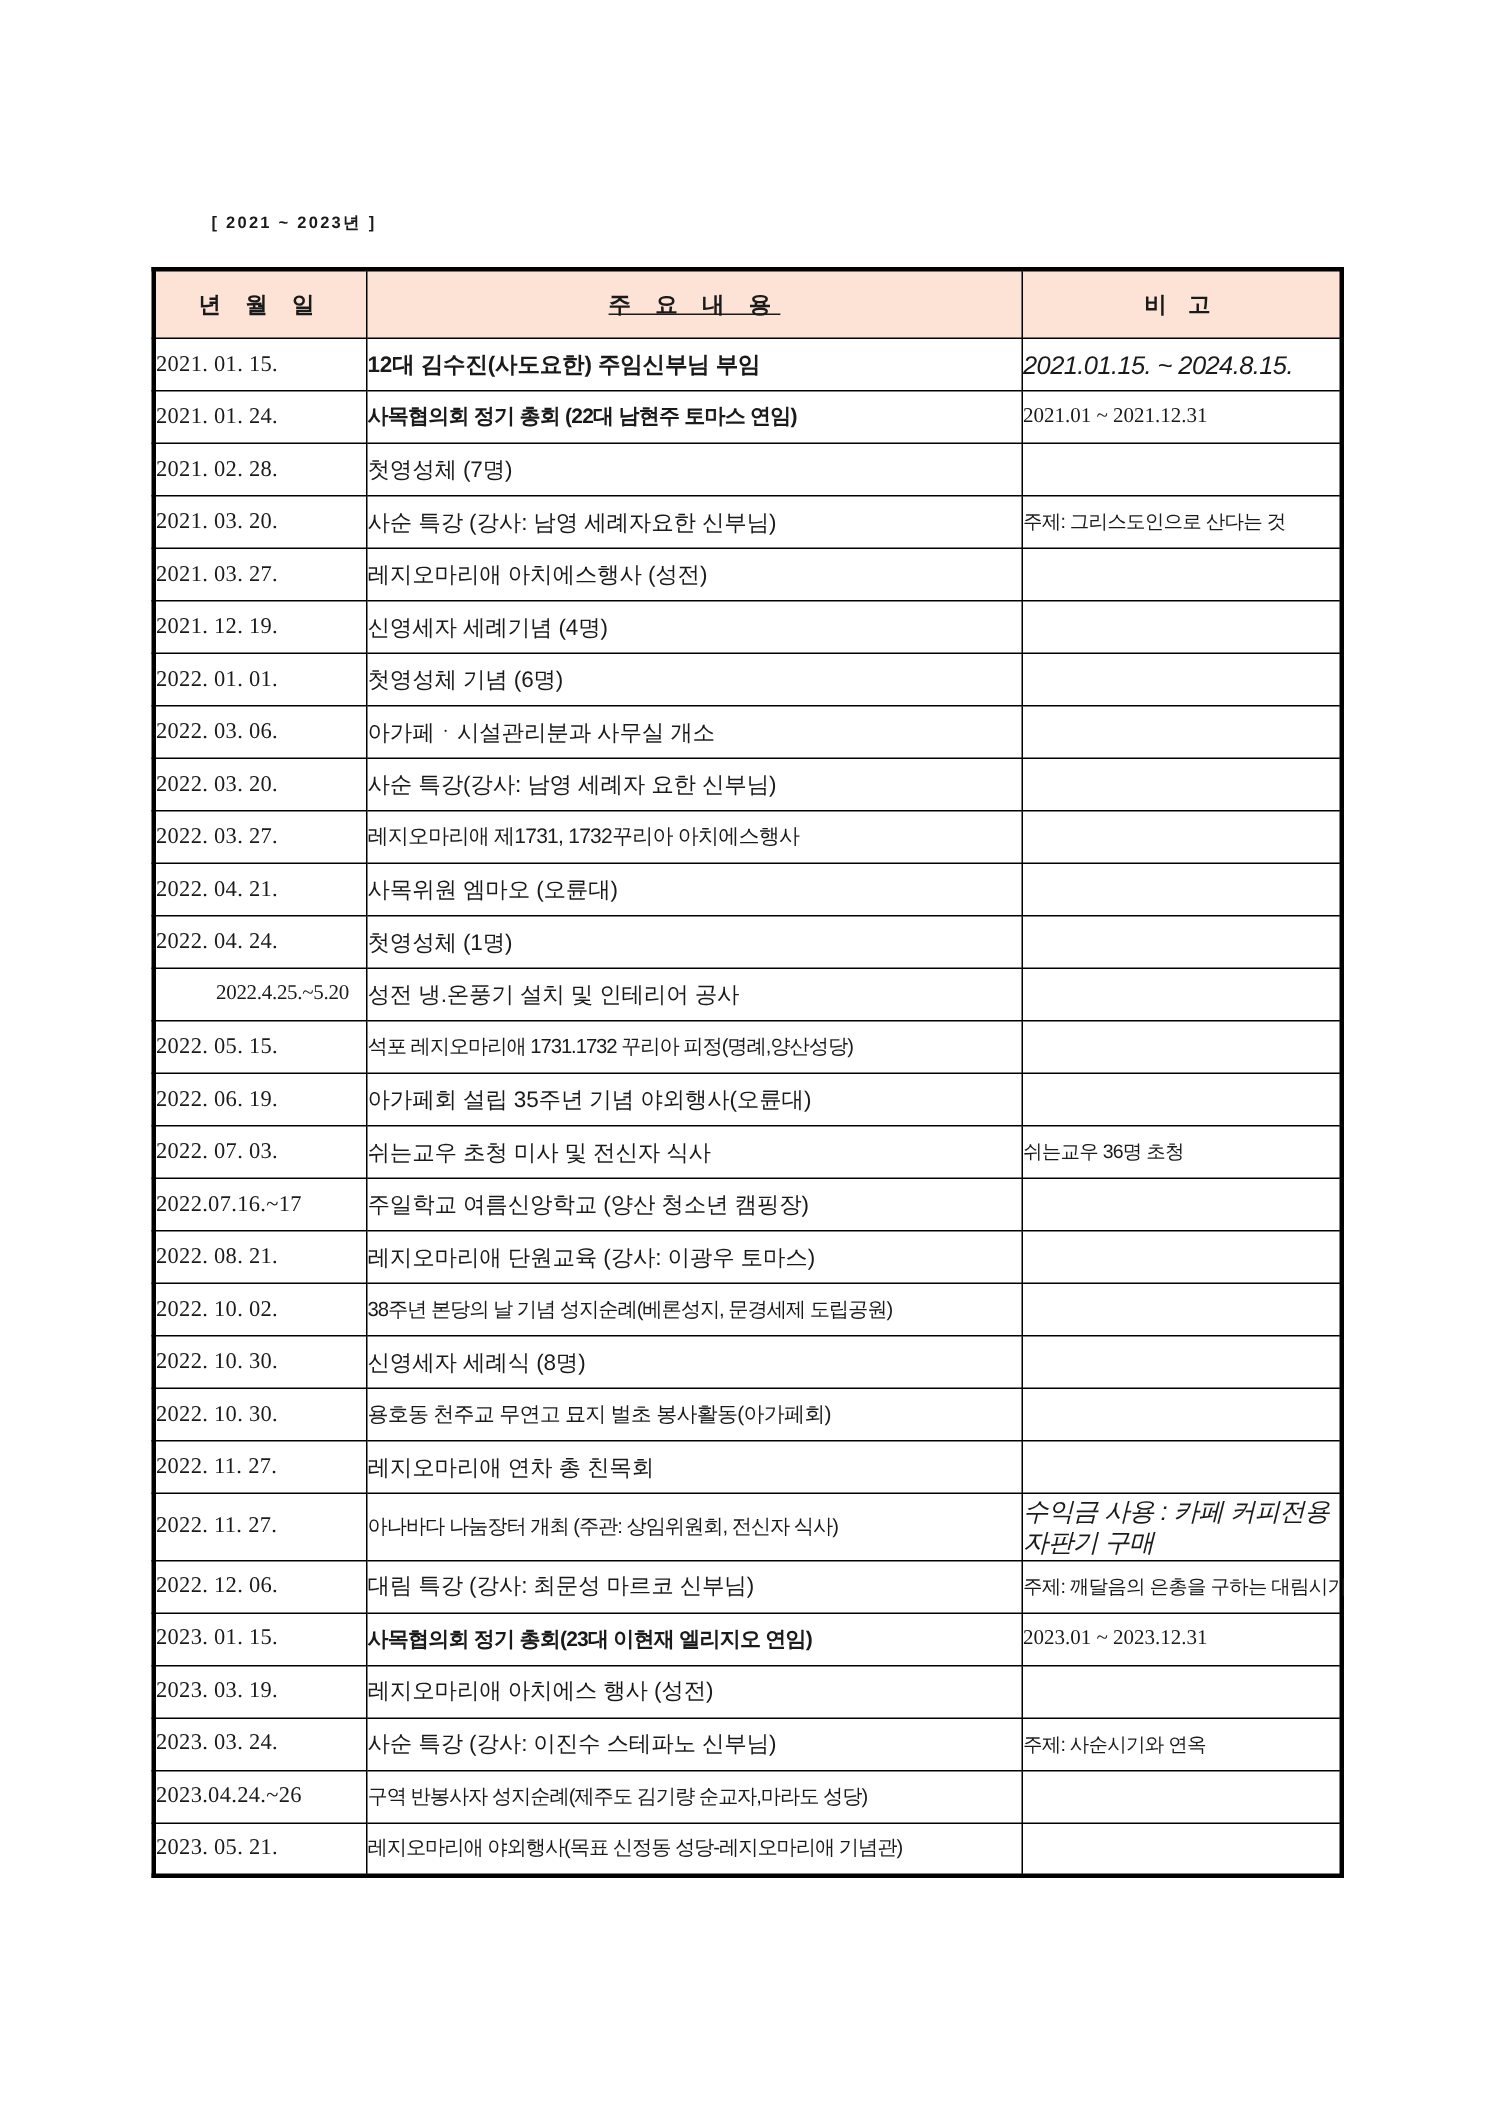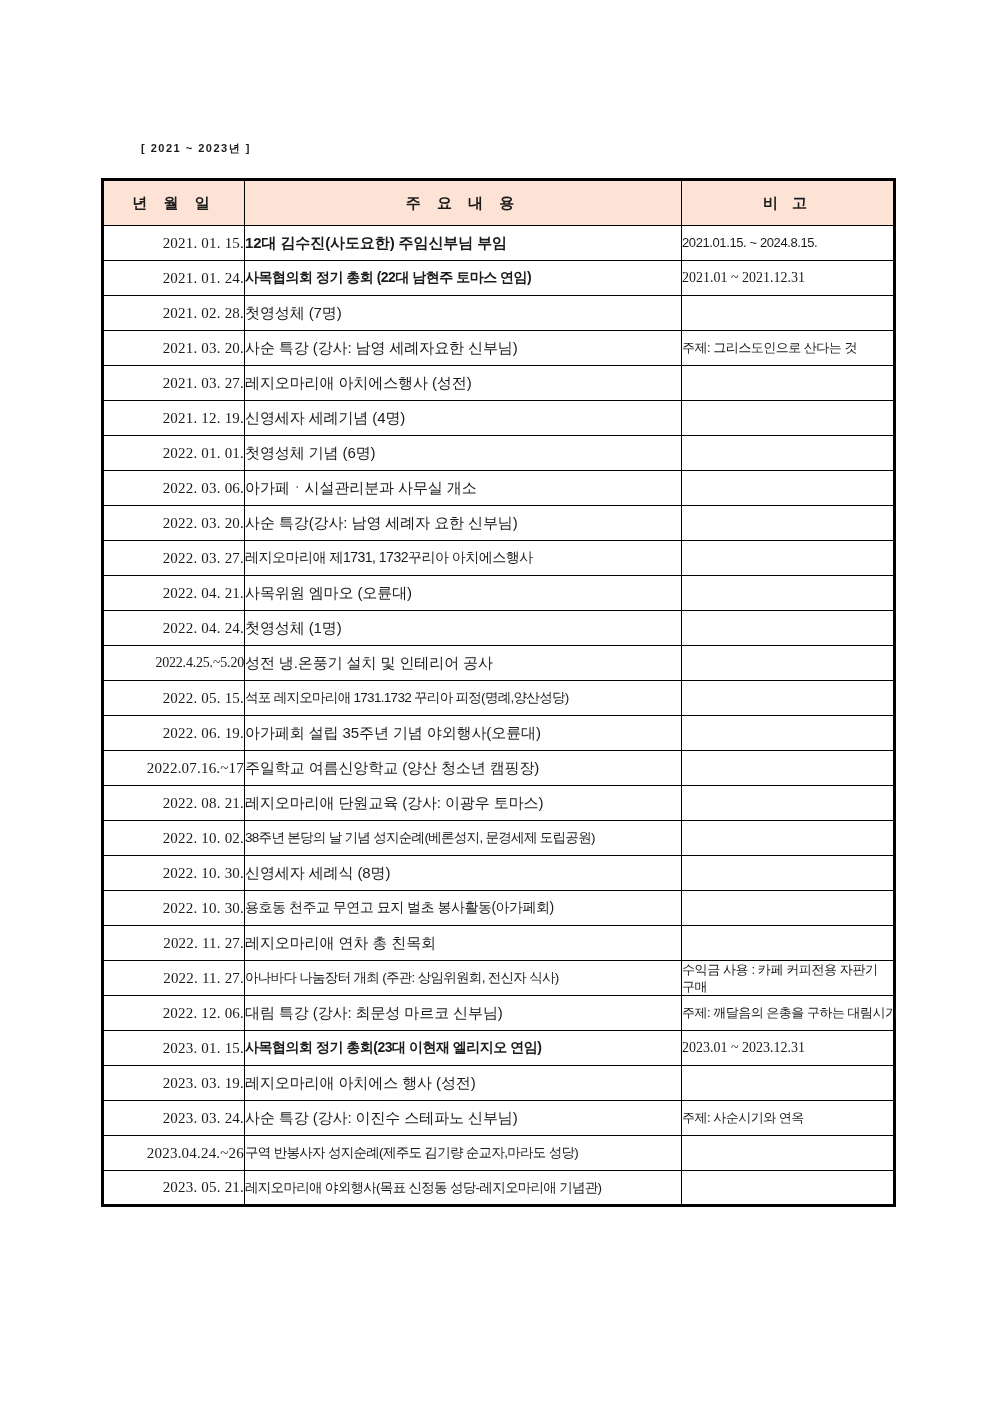--- a/index.html
+++ b/index.html
@@ -58,27 +58,27 @@
   table.sched thead th {
     background: #FDE3D6;
     height: 44px;
     font-size: 15px;
     font-weight: bold;
     letter-spacing: 5px;
     text-align: center;
     font-family: "Liberation Sans", "DejaVu Sans", sans-serif;
   }
   table.sched thead th.h-date { letter-spacing: 6px; }
-  table.sched thead th.h-main { letter-spacing: 6px; }
+  table.sched thead th.h-main { letter-spacing: 6px; text-decoration: underline; }
   table.sched thead th.h-note { letter-spacing: 5px; }
 
   table.sched tbody tr { height: 35px; }
 
   td.date {
-    text-align: right;
+    text-align: left;
     font-size: 15px;
     letter-spacing: 0.2px;
     white-space: nowrap;
     font-family: "Liberation Serif", "DejaVu Serif", serif;
   }
   td.date.tight { font-size: 14px; letter-spacing: -0.2px; padding-left: 40px; }
 
   td.main {
     padding-left: 9px;
     font-size: 15px;
@@ -99,24 +99,25 @@
     letter-spacing: 0px;
   }
   td.note.ko {
     font-family: "Liberation Sans", "DejaVu Sans", sans-serif;
     font-size: 13px;
     letter-spacing: -0.5px;
   }
   td.note.wrap {
     white-space: normal;
     line-height: 1.25;
-    font-size: 13px;
+    font-size: 17px;
     letter-spacing: -0.4px;
     font-family: "Liberation Sans", "DejaVu Sans", sans-serif;
     padding-top: 1px;
+    font-style: italic;
   }
 </style>
 </head>
 <body>
 
 <div class="page">
 
   <div class="title-line">[  2021  ~  2023년  ]</div>
 
   <div class="table-wrap">
@@ -203,20 +204,25 @@
             <td class="date">2022. 05. 15.</td>
             <td class="main xsmall">석포 레지오마리애 1731.1732 꾸리아 피정(명례,양산성당)</td>
             <td class="note"></td>
           </tr>
           <tr>
             <td class="date">2022. 06. 19.</td>
             <td class="main">아가페회 설립 35주년 기념 야외행사(오륜대)</td>
             <td class="note"></td>
           </tr>
           <tr>
+            <td class="date">2022. 07. 03.</td>
+            <td class="main">쉬는교우 초청 미사 및 전신자 식사</td>
+            <td class="note ko">쉬는교우 36명 초청</td>
+          </tr>
+          <tr>
             <td class="date">2022.07.16.~17</td>
             <td class="main">주일학교 여름신앙학교 (양산 청소년 캠핑장)</td>
             <td class="note"></td>
           </tr>
           <tr>
             <td class="date">2022. 08. 21.</td>
             <td class="main">레지오마리애 단원교육 (강사: 이광우 토마스)</td>
             <td class="note"></td>
           </tr>
           <tr>

